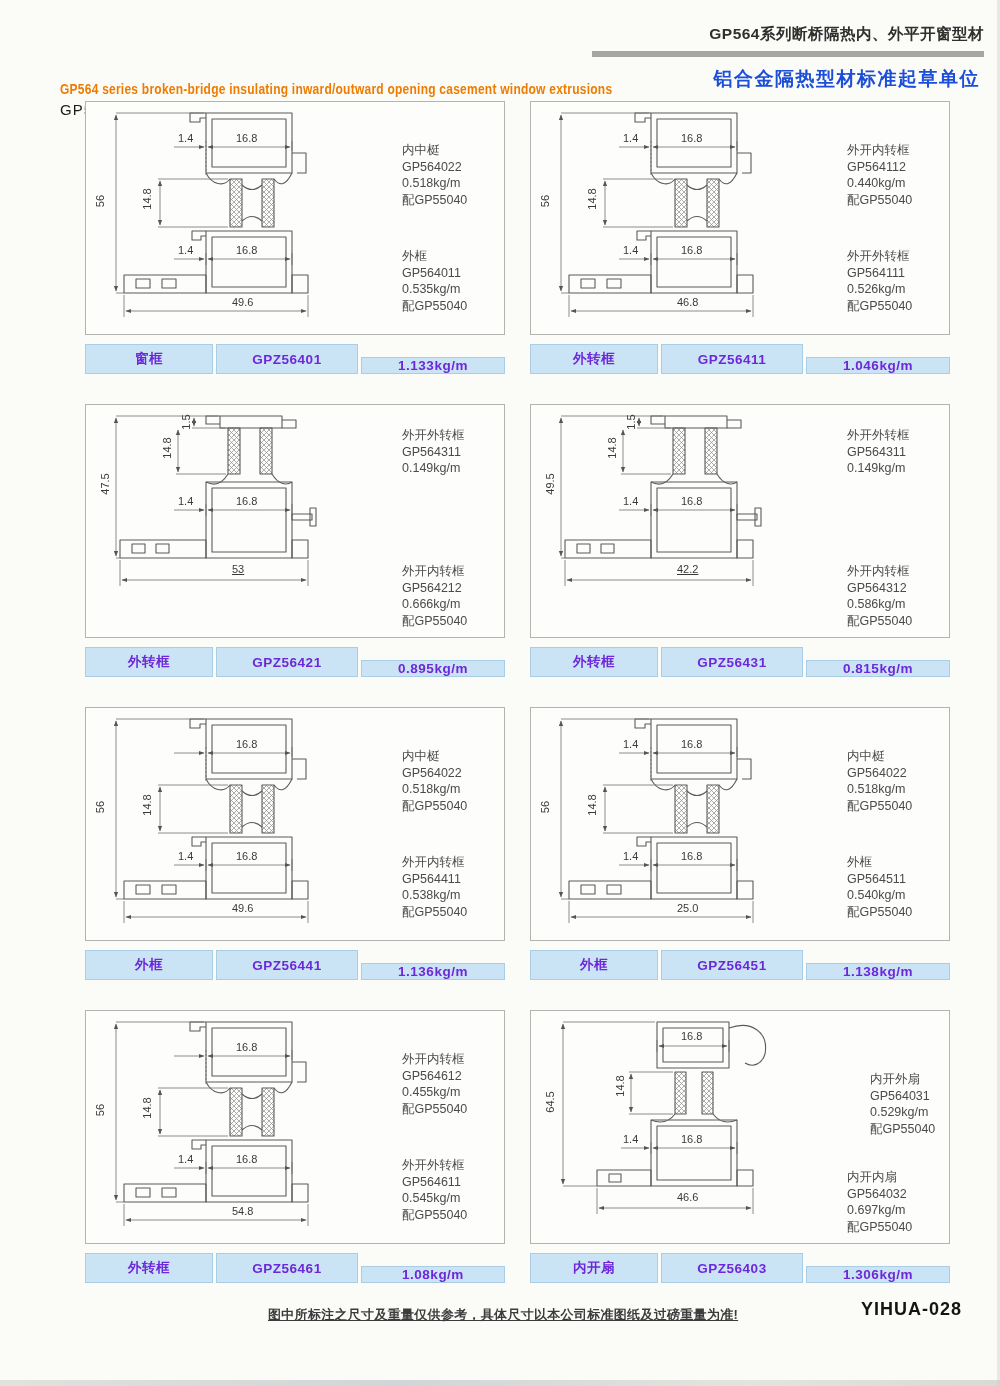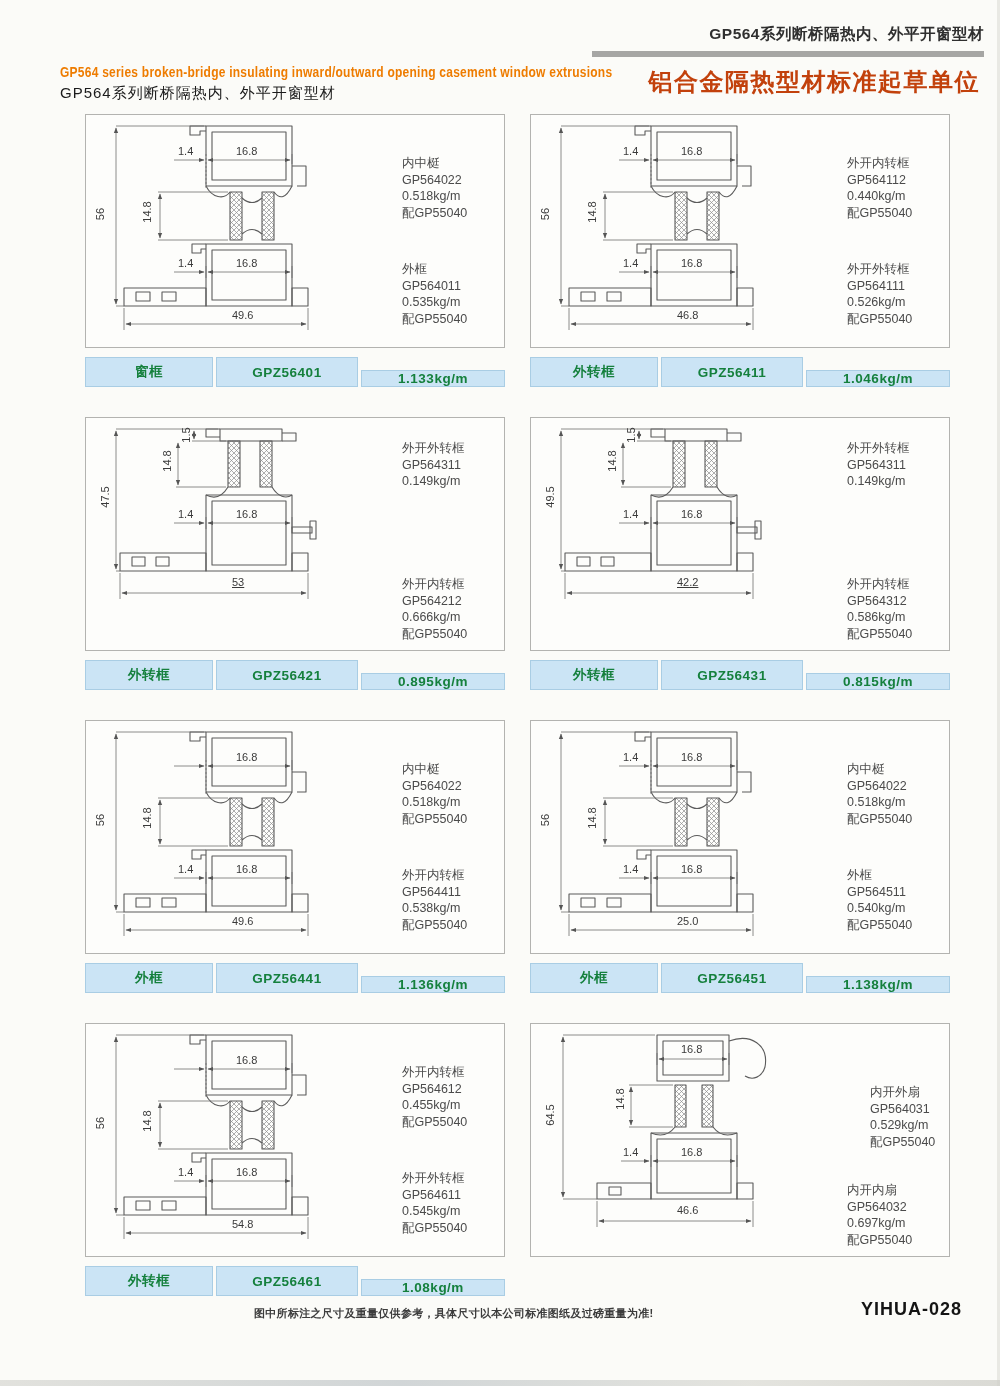--- a/index.html
+++ b/index.html
@@ -12,29 +12,29 @@
   .scan-top { position:absolute; top:0; left:0; width:100%; height:4px;
     background:linear-gradient(90deg,#a09e98,#e4e4df 25%,#f6f6f2 55%,#ececе8); opacity:.8; }
   .scan-right { position:absolute; top:0; right:0; width:3px; height:100%; background:#e9e9e4; }
   .scan-bottom { position:absolute; bottom:0; left:0; width:100%; height:6px;
     background:linear-gradient(90deg,#d9d9d4,#c3c9cc 40%,#dcdcd6 75%,#cfcfc9); opacity:.75; }
 
   
   .top-right { position:absolute; top:24px; right:16px; text-align:right; }
   .tr-line1 { font-size:15.5px; font-weight:600; color:#2f2f2f; letter-spacing:.5px; }
   .tr-bar { height:6px; width:392px; background:#a6a6a4; margin:6px 0 9px auto; }
-  .tr-line2 { font-size:24px; font-weight:700; color:#c2410c; letter-spacing:1.5px; margin-right:4px; }
-
-  .top-left { position:absolute; top:63px; left:60px; }
+  .tr-line2 { font-size:19px; font-weight:700; color:#1d4ed8; letter-spacing:1.5px; margin-right:4px; }
+
+  .top-left { position:absolute; top:80px; left:60px; }
   .tl-en { color:#ee7c00; font-weight:700; font-size:15px; white-space:nowrap;
     transform:scaleX(.8); transform-origin:left center; letter-spacing:.3px; }
   .tl-cn { font-size:15px; color:#1b1b1b; margin-top:4px; letter-spacing:1px; }
 
   
-  #panels-grid { position:absolute; top:114px; left:85px;
+  #panels-grid { position:absolute; top:101px; left:85px;
     display:grid; grid-template-columns:420px 420px; column-gap:25px; row-gap:30px; }
   .panel-group { width:420px; }
   .panel-box { position:relative; width:418px; height:232px;
     border:1px solid #b3b3b0; background:#fdfdfb; }
   .drawing { position:absolute; left:8px; top:5px; width:300px; height:220px; }
   .profile-svg { width:300px; height:220px; display:block; }
 
   .dim { position:absolute; font-size:11px; color:#3a3a3a; white-space:nowrap; }
   .dim:empty { display:none; }
   .dim-left    { left:0px;   top:88px;  transform:rotate(-90deg); }
@@ -63,28 +63,28 @@
     font-size:12.5px; line-height:1.32; color:#4b4b4b; }
   .ann-line:empty { display:none; }
   .ann1 { top:40px; }  .ann2 { top:146px; }
   .vB .ann1 { top:22px; } .vB .ann2 { top:158px; }
   .vC .ann1 { top:60px;margin-left:23px; } .vC .ann2 { top:158px; }
 
   .panel-footer { margin-top:9px; width:420px; height:30px;
     display:flex; gap:3px; }
   .panel-footer .cell { background:#cbe4f5; border:1px solid #a9cde4;
     display:flex; align-items:center; justify-content:center;
-    font-size:13.5px; font-weight:700; color:#15803d; letter-spacing:.5px; }
+    font-size:13.5px; font-weight:700; color:#6d28d9; letter-spacing:.5px; }
   .panel-footer .c1 { width:126px; }
   .panel-footer .c2 { width:140px;text-align:center; }
   .panel-footer .c3 { flex:1;margin-top:13px; }
 
   
-  .bottom-note { position:absolute; left:254px; top:1306px;
-    font-size:11px; font-weight:700; color:#3c3c3c; letter-spacing:.3px; }
+  .bottom-note { position:absolute; left:268px; top:1306px;
+    font-size:13px; font-weight:700; color:#3c3c3c; letter-spacing:.3px;text-decoration:underline; }
   .page-code { position:absolute; right:38px; top:1299px;
     font-size:18px; font-weight:700; color:#141414; letter-spacing:1px; }
 
   .svg-defs { position:absolute; width:0; height:0; }
 </style>
 </head>
 <body>
 
 <div class="scan-top"></div>
 <div class="scan-right"></div>
@@ -490,17 +490,22 @@
         <div class="ann-line">0.529kg/m</div>
         <div class="ann-line">配GP55040</div>
       </div>
       <div class="ann ann2">
         <div class="ann-line">内开内扇</div>
         <div class="ann-line">GP564032</div>
         <div class="ann-line">0.697kg/m</div>
         <div class="ann-line">配GP55040</div>
       </div>
     </div>
+    <div class="panel-footer">
+      <div class="cell c1">内开扇</div>
+      <div class="cell c2">GPZ56403</div>
+      <div class="cell c3">1.306kg/m</div>
+    </div>
   </div>
 </div>
 
 <div class="bottom-note">图中所标注之尺寸及重量仅供参考，具体尺寸以本公司标准图纸及过磅重量为准!</div>
 <div class="page-code">YIHUA-028</div>
 
 </body></html>

